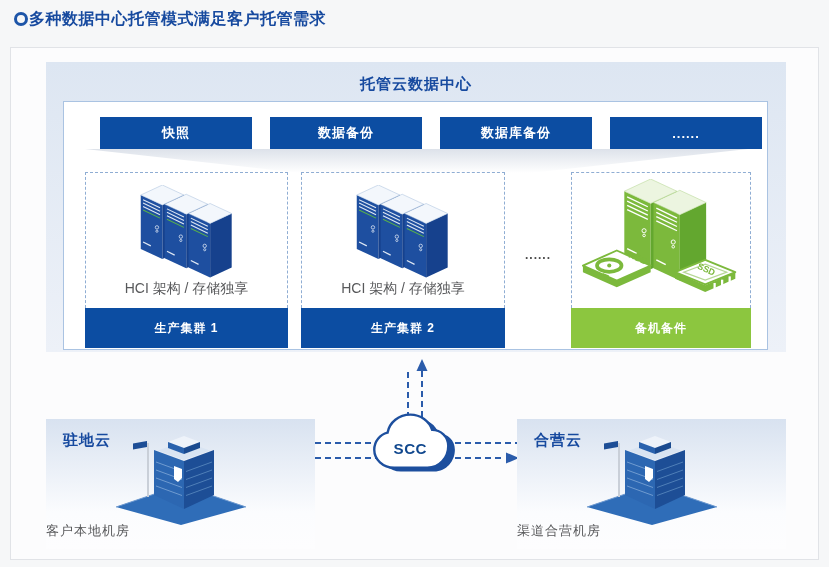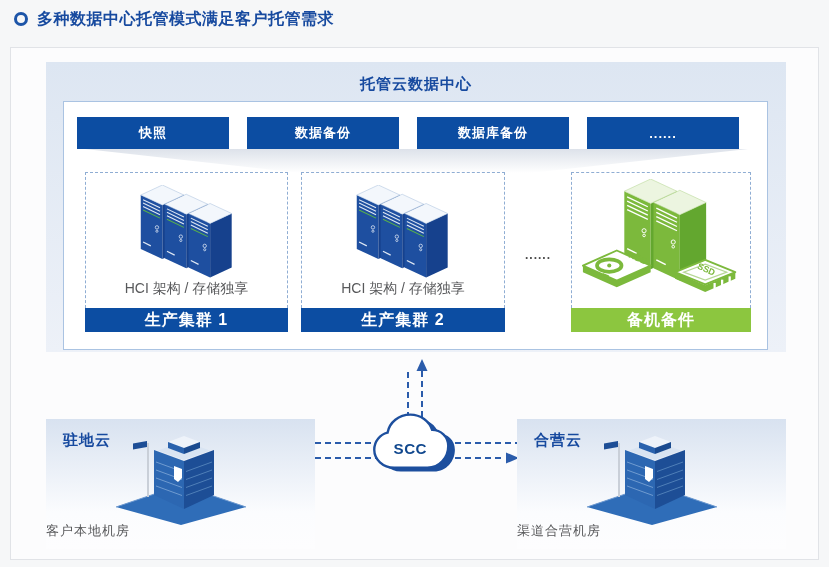--- a/index.html
+++ b/index.html
@@ -1,45 +1,45 @@
 <!DOCTYPE html>
 <html><head>
 <meta charset="utf-8">
 <style>
   html,body{margin:0;padding:0;}
   body{background:#f6f7f8;font-family:"Liberation Sans","DejaVu Sans",sans-serif;}
   #app{position:relative;width:829px;height:567px;background:#f6f7f8;overflow:hidden;}
 
   
-  .title-row{position:absolute;left:14px;top:8px;display:flex;align-items:center;gap:9px;height:22px;}
+  .title-row{position:absolute;left:14px;top:8px;display:flex;align-items:center;gap:1px;height:22px;}
   .ring{width:8px;height:8px;border:3px solid #1d55a8;border-radius:50%;}
   .page-title{font-size:16px;font-weight:bold;color:#174a9f;letter-spacing:.5px;}
 
   
   .card{position:absolute;left:10px;top:47px;width:807px;height:511px;background:#fcfcfd;border:1px solid #e1e3e7;}
 
   
   .panel{position:absolute;left:46px;top:62px;width:740px;height:290px;background:linear-gradient(#dde6f2,#edf1f8);}
   .panel-title{position:absolute;left:46px;top:75px;width:740px;text-align:center;font-size:15px;font-weight:bold;color:#174a9f;letter-spacing:1px;}
   .whitebox{position:absolute;left:63px;top:101px;width:705px;height:249px;background:#ffffff;border:1px solid #aac3e2;box-sizing:border-box;}
 
-  .services{position:absolute;left:56px;top:117px;width:704px;display:flex;justify-content:space-between;padding:0 21px;box-sizing:border-box;}
+  .services{position:absolute;left:79px;top:117px;width:704px;display:flex;justify-content:space-between;padding:0 21px;box-sizing:border-box;}
   .service-btn{width:152px;height:32px;background:#0c4da2;color:#fff;font-size:13px;font-weight:bold;display:flex;align-items:center;justify-content:center;letter-spacing:1px;}
 
   .glow{position:absolute;left:85px;top:149px;}
 
   .cluster{position:absolute;top:172px;display:flex;flex-direction:column;}
   .c1{left:85px;width:203px;}
   .c2{left:301px;width:204px;}
   .c3{left:571px;width:180px;}
   .dashed{position:relative;height:136px;border:1px dashed #8fadd3;border-bottom:none;box-sizing:border-box;}
   .cluster-art{position:absolute;left:50%;top:12px;transform:translateX(-50%);}
   .standby-art{position:absolute;left:50%;top:6px;transform:translateX(-50%);}
   .cluster-caption{position:absolute;left:0;bottom:10px;width:100%;text-align:center;font-size:14px;color:#58595b;}
-  .cluster-bar{height:24px;display:flex;align-items:center;justify-content:center;color:#fff;font-size:16px;font-weight:bold;letter-spacing:1px;background:#0c4da2;}
+  .cluster-bar{height:40px;display:flex;align-items:center;justify-content:center;color:#fff;font-size:12px;font-weight:bold;letter-spacing:1px;background:#0c4da2;}
   .cluster-bar.green{background:#8cc63f;}
   .dots{position:absolute;left:505px;top:248px;width:66px;text-align:center;font-size:12px;font-weight:bold;color:#4a4a4a;letter-spacing:1px;}
 
   
   .arrows{position:absolute;left:298px;top:358px;}
   .cloud-wrap{position:absolute;left:366px;top:408px;}
   .cloud-label{font-weight:bold;letter-spacing:.5px;}
 
   
   .site{position:absolute;top:419px;width:269px;height:130px;background:linear-gradient(#d8e2f0,#fbfcfe 72%,#fdfdfe);}

